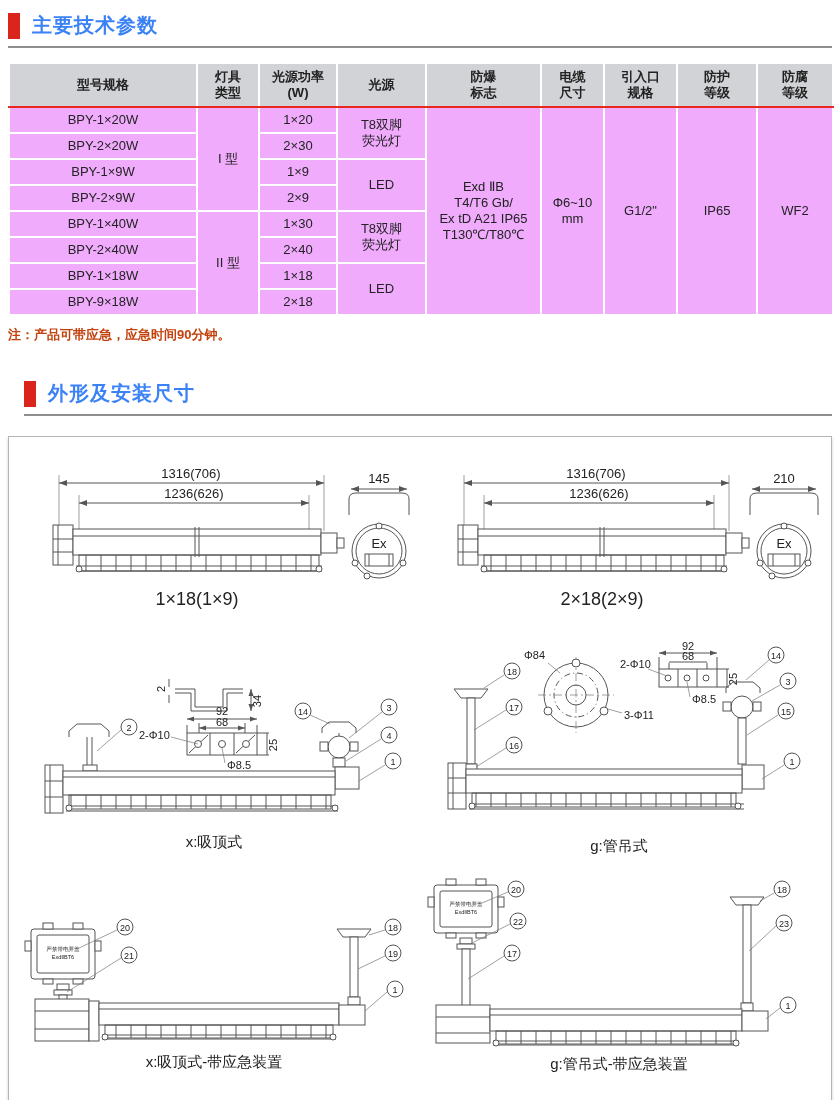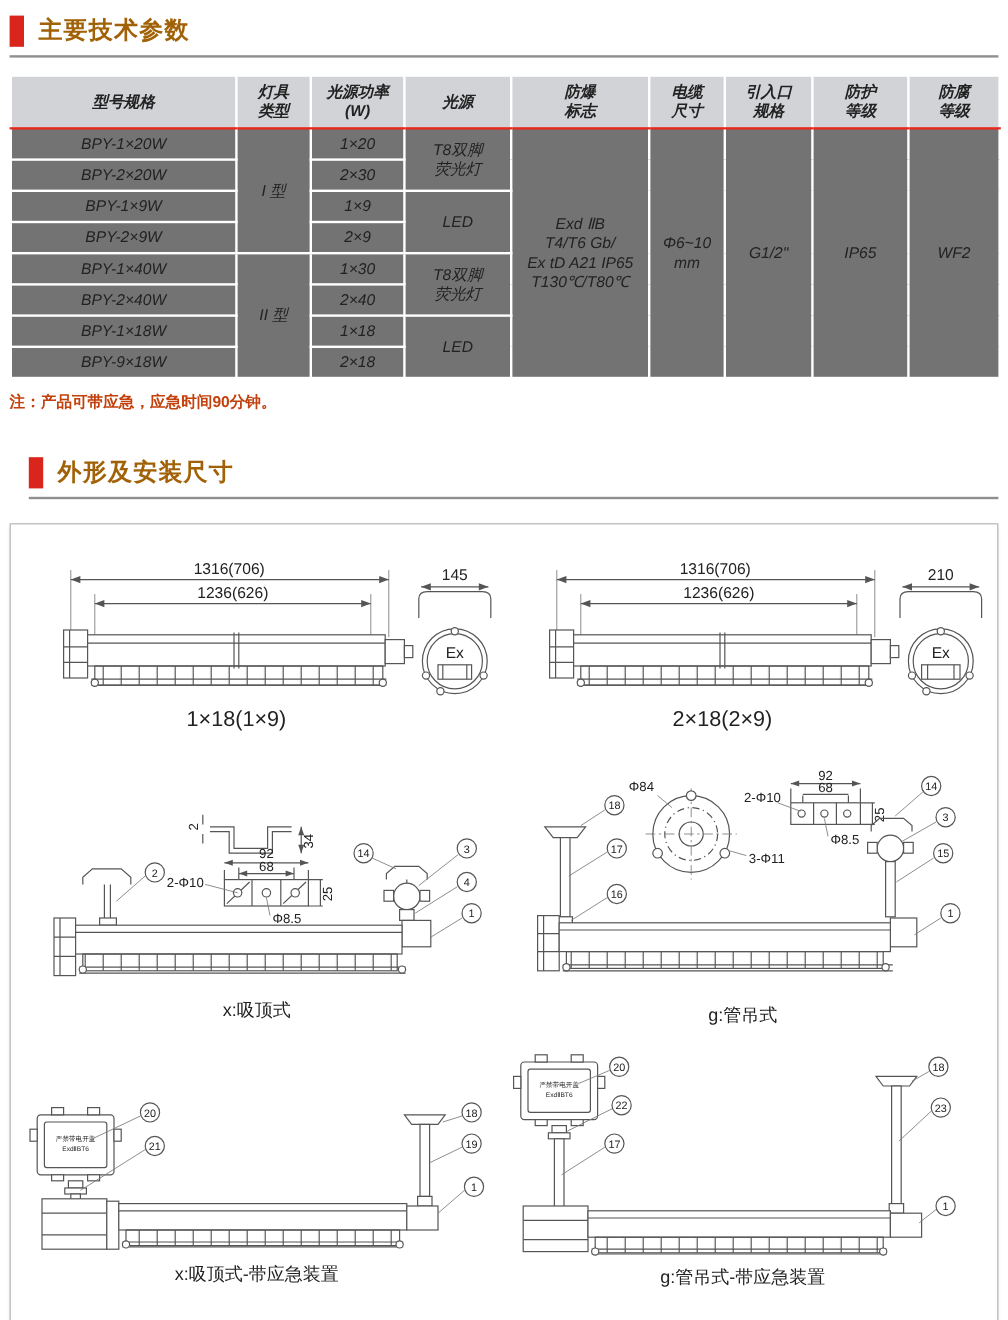--- a/index.html
+++ b/index.html
@@ -2,29 +2,29 @@
 <html><head>
 <meta charset="utf-8">
 <style>
   html,body{margin:0;padding:0;background:#fff;}
   .page{width:840px;height:1100px;background:#fff;position:relative;overflow:hidden;
         font-family:"Liberation Sans",sans-serif;}
   
   .sec-head{display:flex;align-items:center;gap:12px;margin:0 8px;
             border-bottom:2px solid #8f8f8f;padding-bottom:7px;}
   .sec-head .red-bar{width:12px;height:26px;background:#d9251c;flex:0 0 auto;}
-  .sec-head h2{margin:0;font-size:20px;font-weight:bold;color:#a16207;letter-spacing:1px;}
+  .sec-head h2{margin:0;font-size:20px;font-weight:bold;color:#3b82f6;letter-spacing:1px;}
   .sec1{padding-top:12px;}
   .sec2{margin-top:36px;margin-left:24px;}
   
-  table.spec{border-collapse:collapse;table-layout:fixed;width:824px;margin:14px 8px 0;font-style:italic;}
+  table.spec{border-collapse:collapse;table-layout:fixed;width:824px;margin:14px 8px 0;}
   table.spec th,table.spec td{border:2px solid #fff;text-align:center;vertical-align:middle;
       white-space:pre-line;font-size:13px;color:#222;line-height:1.25;padding:0 2px;}
   table.spec th{background:#d2d3d7;height:42px;font-weight:bold;border-bottom:2px solid #e8291f;}
-  table.spec td{background:#737373;height:24px;font-weight:normal;text-align:center;}
+  table.spec td{background:#f0abfc;height:24px;font-weight:normal;text-align:center;}
   .note{color:#c2410c;font-size:13px;font-weight:bold;margin:10px 8px 0;}
   
   .diagram-box{margin:20px 8px 0;border:1px solid #b5b5b5;height:806px;box-sizing:border-box;
       box-shadow:0 2px 3px rgba(0,0,0,.18);padding:16px 0 0 10px;}
   .drawings-grid{display:grid;grid-template-columns:405px 405px;}
   svg{display:block;}
   svg text{font-family:"Liberation Sans",sans-serif;fill:#222;}
   .dim{font-size:13px;}
   .dim-sm{font-size:11px;}
   .cap-lg{font-size:18px;}

